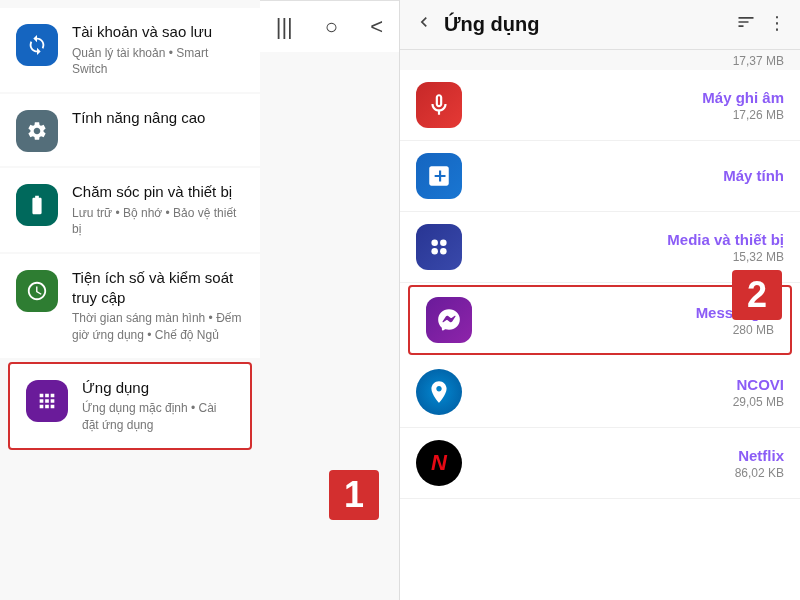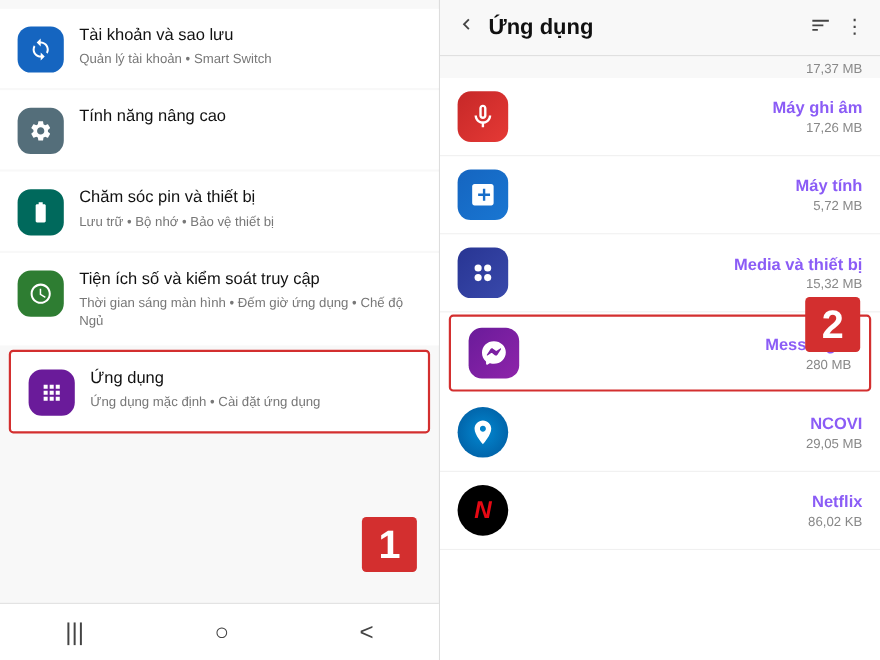--- a/index.html
+++ b/index.html
@@ -11,21 +11,20 @@
       background: #f0f0f0;
       overflow: hidden;
     }
 
     
     .left-panel {
       width: 400px;
       height: 600px;
       background: #f8f8f8;
       display: flex;
-      flex-direction: column;
       border-right: 1px solid #ddd;
       position: relative;
     }
 
     .settings-list {
       flex: 1;
       overflow: hidden;
       padding-top: 8px;
     }
 
@@ -346,21 +345,20 @@
     </div>
 
     <div class="app-item">
       <div class="app-icon icon-calculator">
         <svg width="26" height="26" viewBox="0 0 24 24" fill="white">
           <path d="M19 3H5c-1.1 0-2 .9-2 2v14c0 1.1.9 2 2 2h14c1.1 0 2-.9 2-2V5c0-1.1-.9-2-2-2zm-5 14h-2v-4H8v-2h4V7h2v4h4v2h-4v4z"></path>
         </svg>
       </div>
       <div class="app-info">
         <div class="app-name">Máy tính</div>
-        <div class="app-size">5,72 MB</div>
       </div>
     </div>
 
     <div class="app-item">
       <div class="app-icon icon-media">
         <svg width="26" height="26" viewBox="0 0 24 24" fill="white">
           <circle cx="8" cy="8" r="3"></circle>
           <circle cx="16" cy="8" r="3"></circle>
           <circle cx="8" cy="16" r="3"></circle>
           <circle cx="16" cy="16" r="3"></circle>

